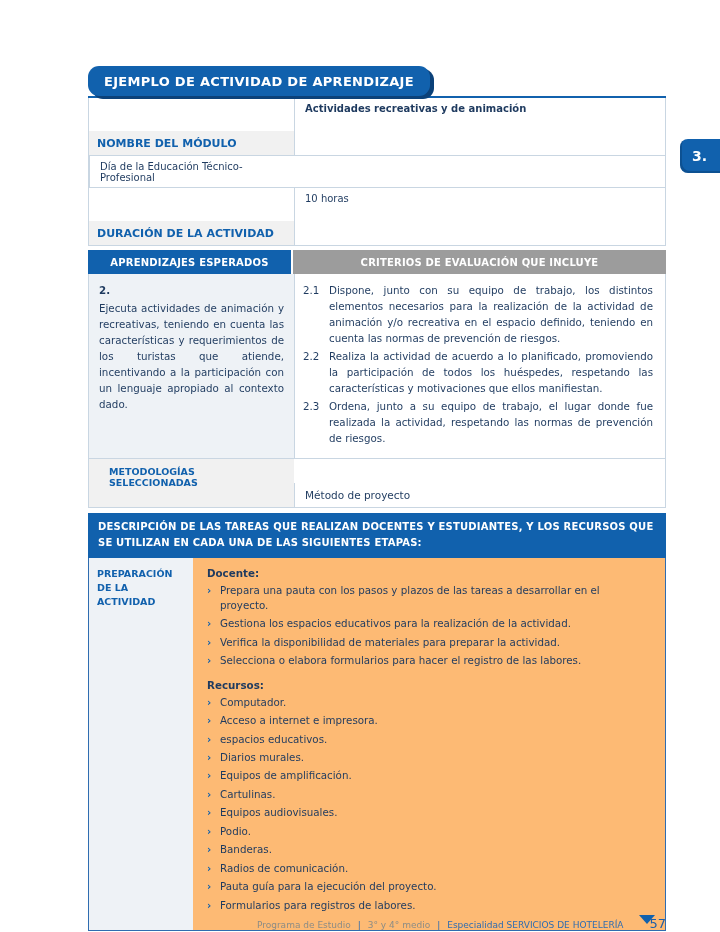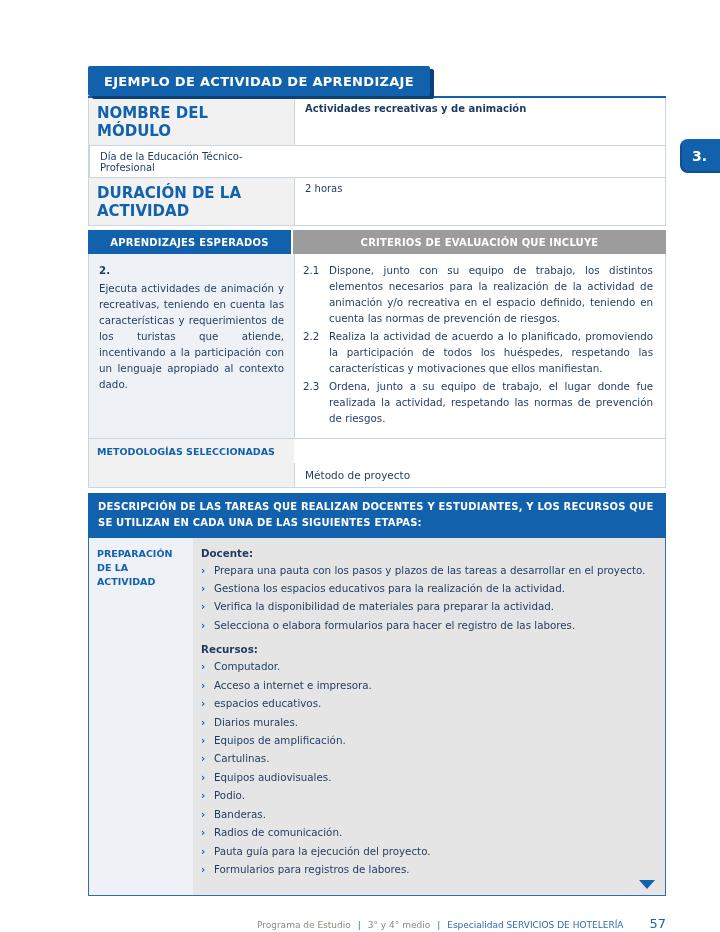--- a/index.html
+++ b/index.html
@@ -13,34 +13,35 @@
   }
   .doc { position:absolute; left:88px; top:66px; width:578px; }
 
   
   .title-tab {
     display:inline-block;
     position:relative; z-index:2;
     background:#1161AD; color:#fff;
     font-size:13px; font-weight:bold; letter-spacing:.3px;
     padding:8px 16px 7px 16px;
-    border-radius:2px;
+    border-radius:11px;
     box-shadow:4px 3px 0 #0B4179;
   }
 
   
   .info-table { border-top:2px solid #1161AD; }
   .info-row {
     display:grid; grid-template-columns:205px 1fr;
     border:1px solid #C9D6E2; border-top:none;
   }
   .info-label {
     background:#F1F1F1; color:#1161AD;
-    font-size:15px; font-weight:bold;
+    font-size:11px; font-weight:bold;
     padding:6px 8px 5px 8px;
+    margin-top:33px;
   }
   .info-value {
     background:#fff; border-left:1px solid #C9D6E2;
     font-size:10px; padding:5px 10px 4px 10px;
   }
   .bold { font-weight:bold; }
 
   .gap4 { height:4px; }
   .gap5 { height:5px; }
 
@@ -73,21 +74,21 @@
   }
   .crit-text { text-align:justify; }
 
   
   .met-row {
     display:grid; grid-template-columns:205px 1fr;
     border:1px solid #C9D6E2; border-top:none;
   }
   .met-label {
     background:#F1F1F1; color:#1161AD;
-    font-size:9.5px; font-weight:bold; padding:7px 8px;
+    font-size:9.5px; font-weight:bold; padding:7px 20px;
   }
   .met-value {
     background:#fff; border-left:1px solid #C9D6E2;
     font-size:10.5px; padding:6px 10px;margin-top:24px;
   }
 
   
   .desc-band {
     background:#1161AD; color:#fff;
     font-size:10px; font-weight:bold; line-height:1.6;
@@ -98,21 +99,21 @@
   .stage-row {
     display:grid; grid-template-columns:104px 1fr;
     border:1px solid #2F6CB0; border-top:none;
     position:relative;
   }
   .stage-label {
     background:#EEF2F6; color:#1161AD;
     font-size:9.5px; font-weight:bold; line-height:1.5;
     padding:9px 6px 9px 8px;
   }
-  .stage-content { background:#e5e5e5; padding:9px 16px 14px 8px; }
+  .stage-content { background:#fdba74; padding:9px 16px 14px 14px; }
   .sub-head { font-size:10.3px; font-weight:bold; margin-bottom:4px; }
   .b-row {
     display:grid; grid-template-columns:13px 1fr;
     font-size:10.3px; line-height:1.5; margin-bottom:3px;
   }
   .bullet { color:#1161AD; font-weight:bold; }
   .recursos-block { margin-top:10px; }
   .continue-arrow {
     position:absolute; right:10px; bottom:6px;
     width:0; height:0;
@@ -151,21 +152,21 @@
   <div class="info-table">
     <div class="info-row">
       <div class="info-label">NOMBRE DEL MÓDULO</div>
       <div class="info-value bold">Actividades recreativas y de animación</div>
     </div>
     <div class="info-row">
       <div class="info-value">Día de la Educación Técnico-Profesional</div>
     </div>
     <div class="info-row">
       <div class="info-label">DURACIÓN DE LA ACTIVIDAD</div>
-      <div class="info-value">2 horas</div>
+      <div class="info-value">10 horas</div>
     </div>
   </div>
 
   <div class="gap4"></div>
 
   <div class="col-headers">
     <div class="col-head blue">APRENDIZAJES ESPERADOS</div>
     <div class="col-head gray">CRITERIOS DE EVALUACIÓN QUE INCLUYE</div>
   </div>
 

